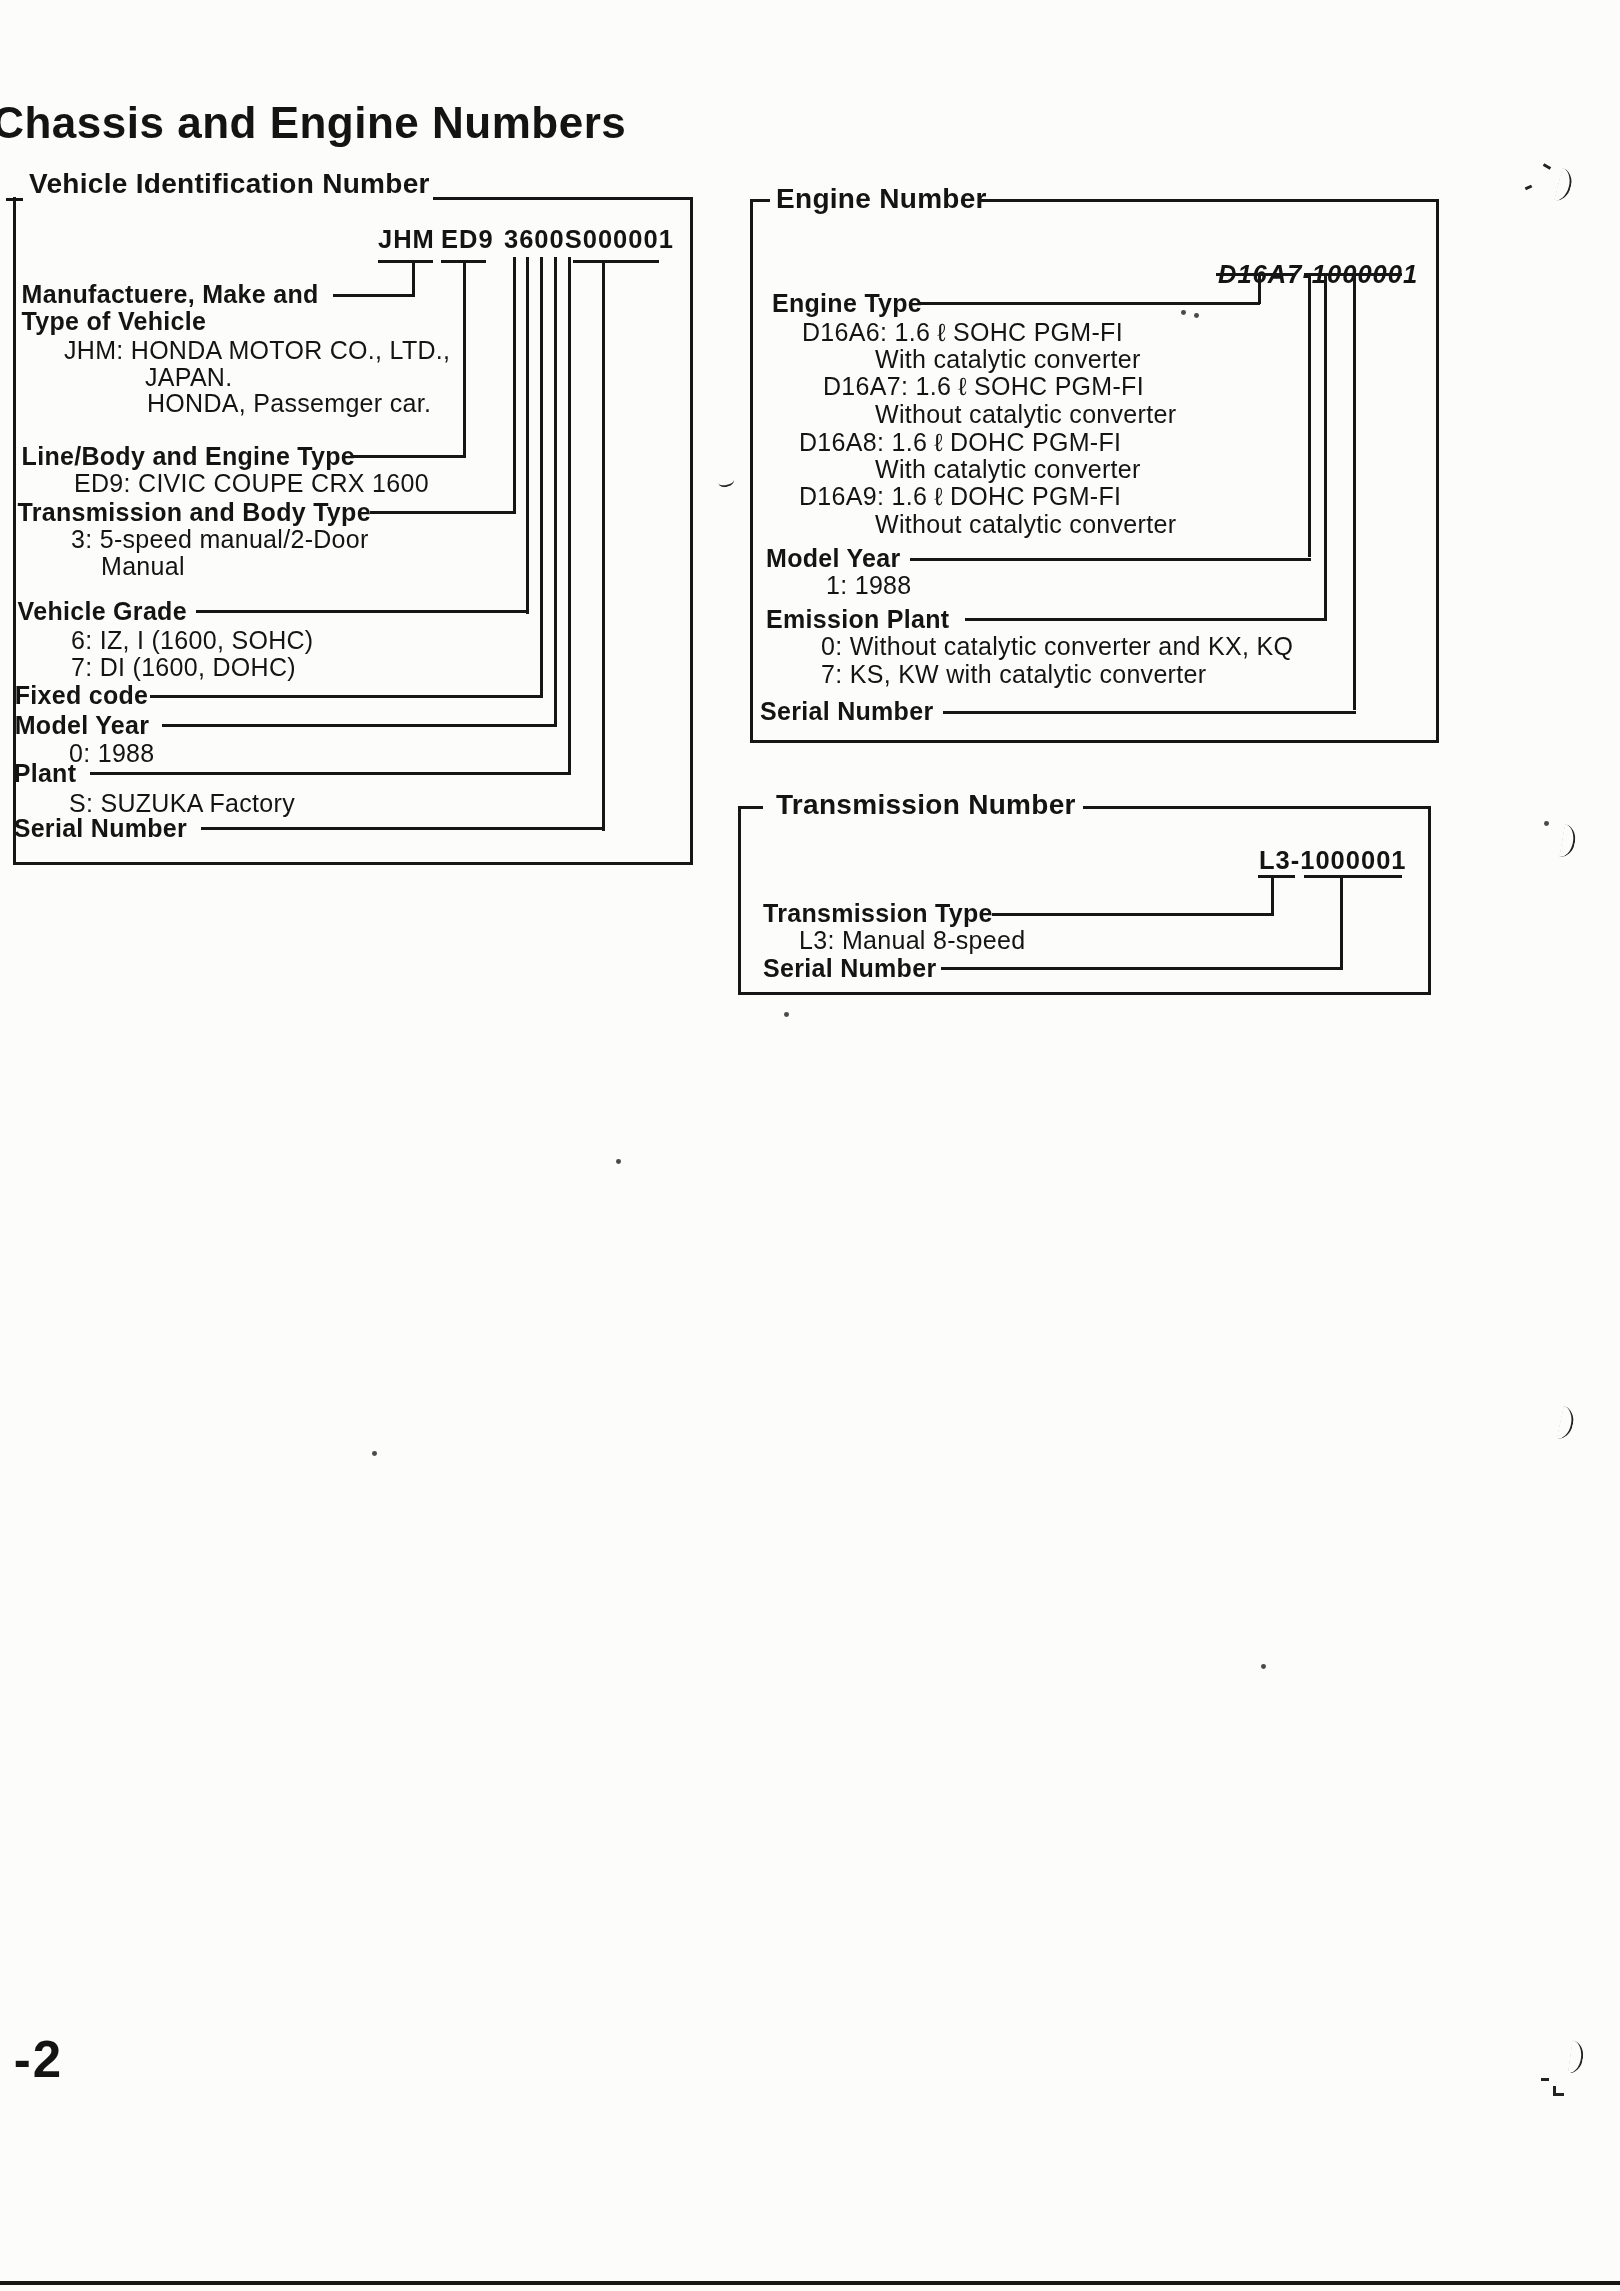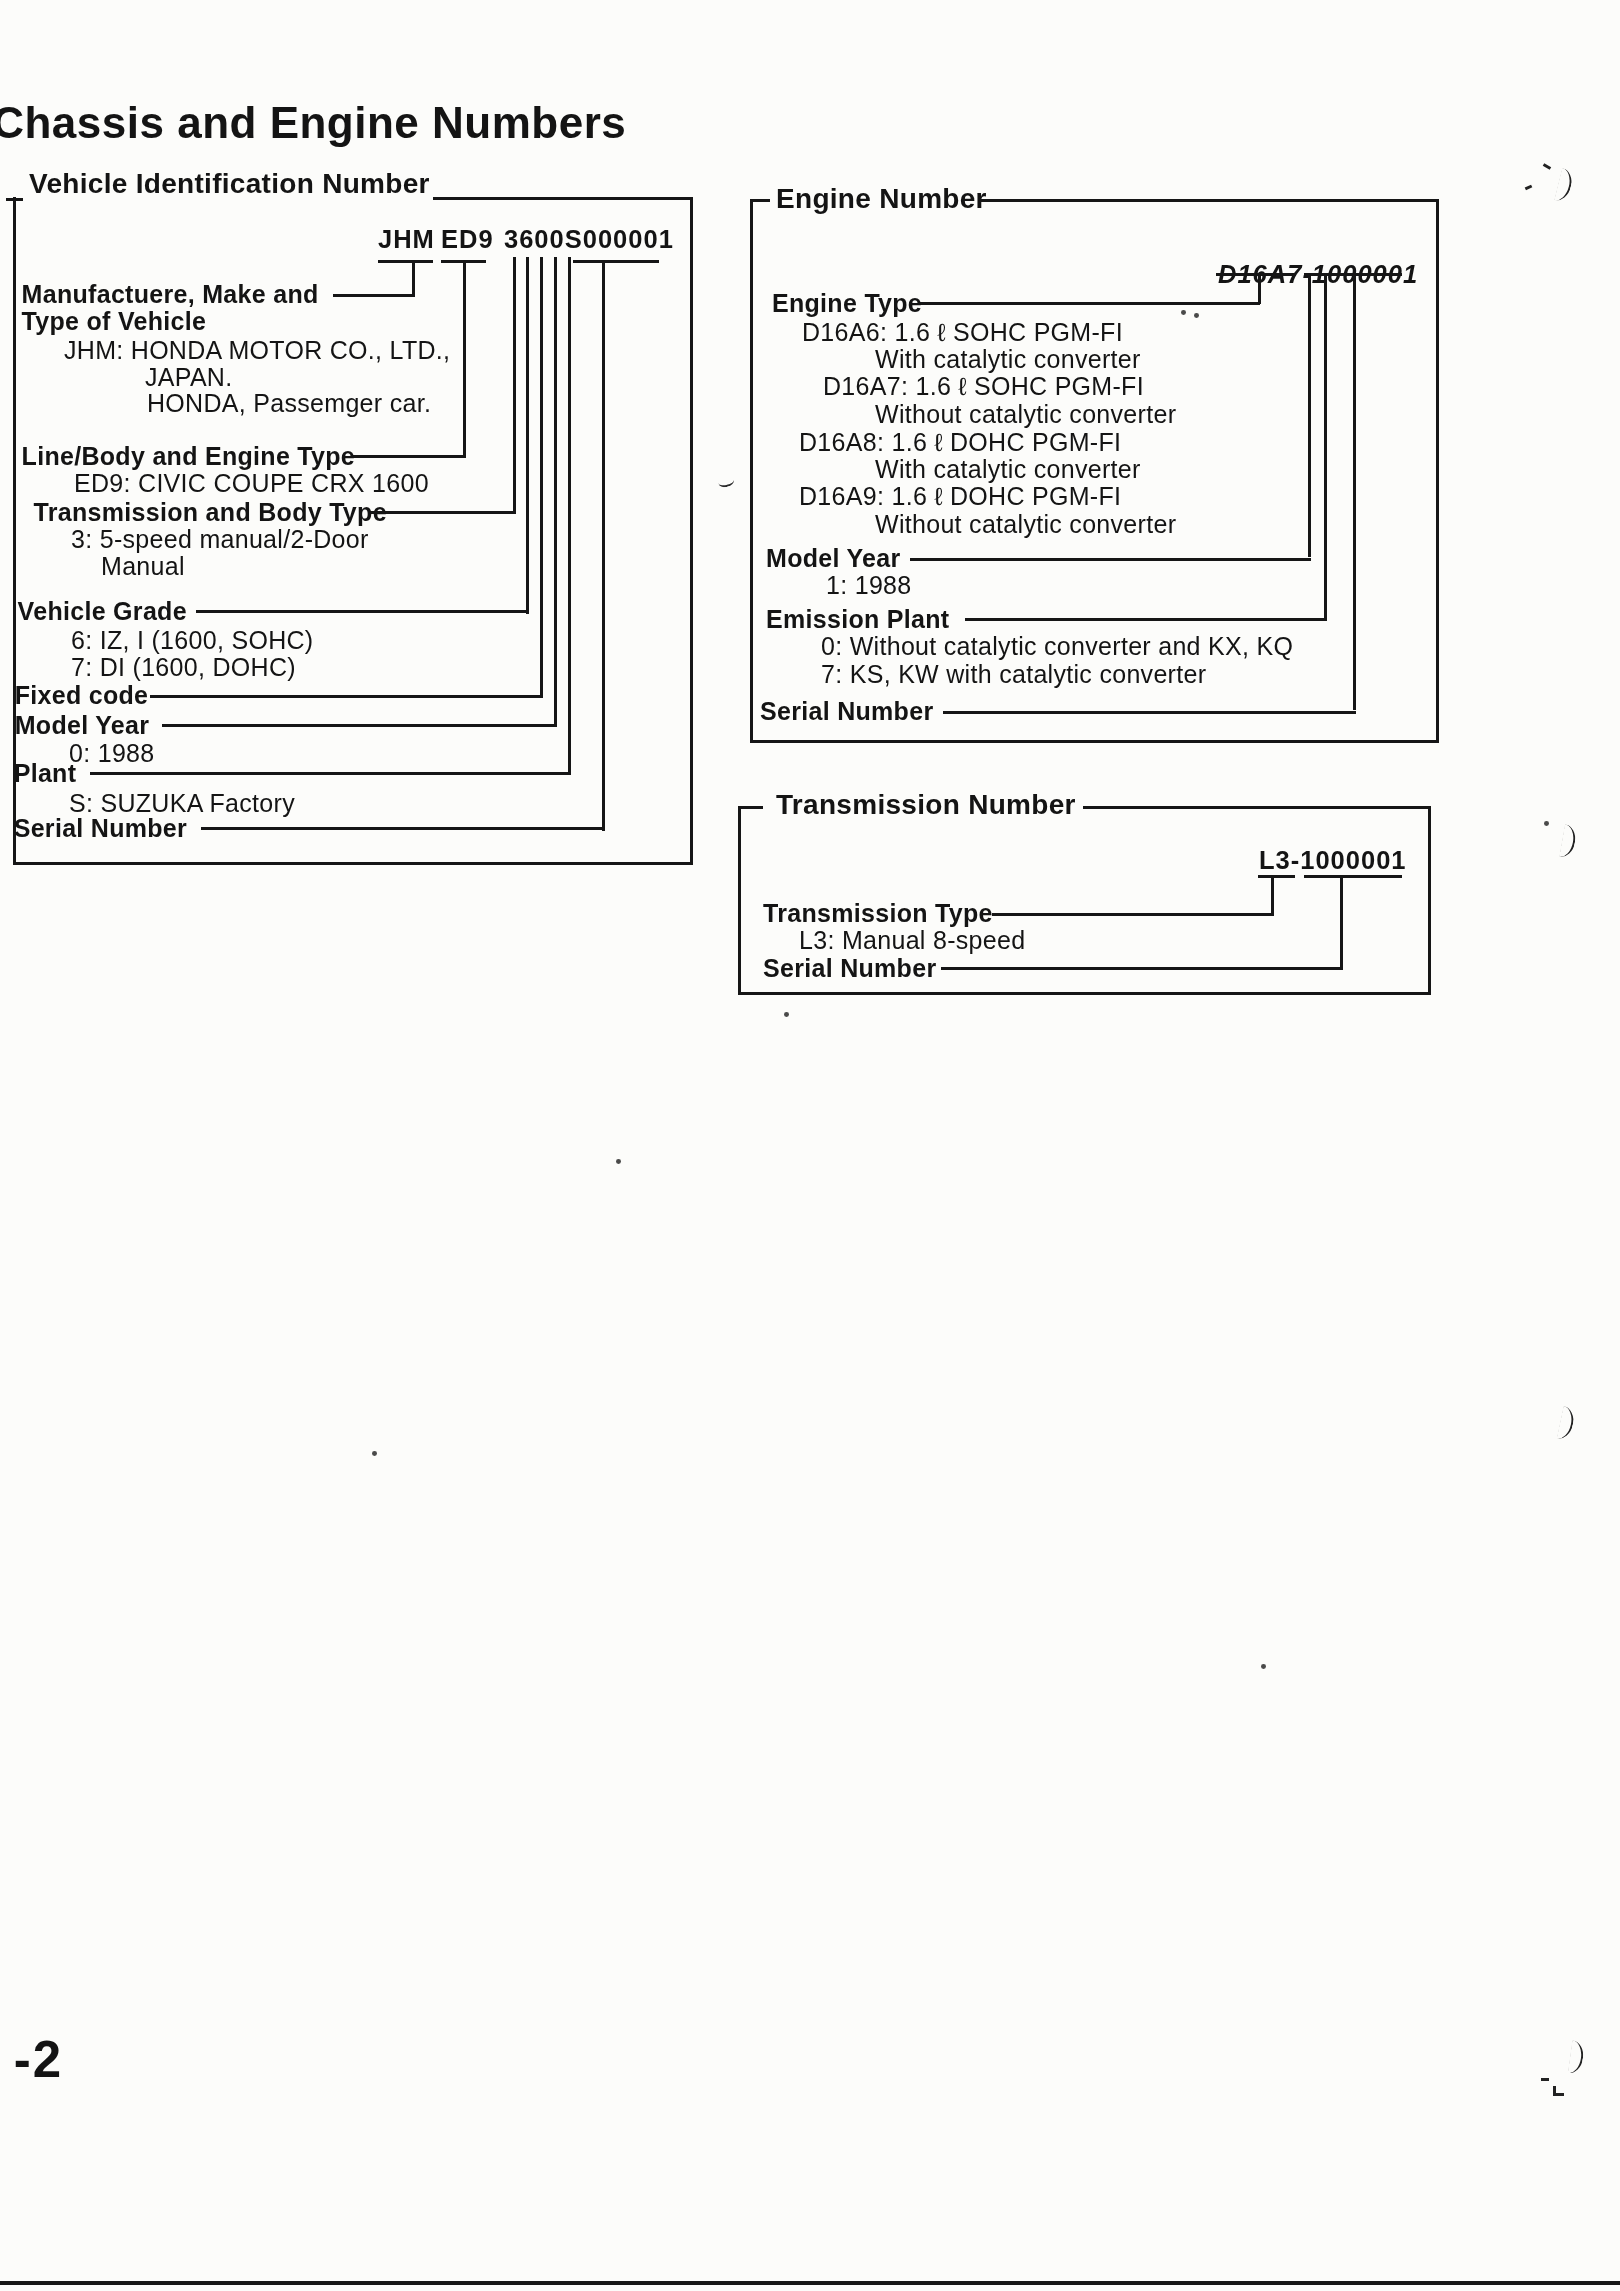--- a/index.html
+++ b/index.html
@@ -65,21 +65,21 @@
   <div class="hl" style="left:90px;top:772px;width:480px;"></div>
   <div class="hl" style="left:201px;top:827px;width:404px;"></div>
 
   <div class="t b" style="left:21.6px;top:281px;">Manufactuere, Make and</div>
   <div class="t b" style="left:21.6px;top:308px;">Type of Vehicle</div>
   <div class="t" style="left:64px;top:337px;">JHM: HONDA MOTOR CO., LTD.,</div>
   <div class="t" style="left:145px;top:364px;">JAPAN.</div>
   <div class="t" style="left:147px;top:390px;">HONDA, Passemger car.</div>
   <div class="t b" style="left:21.6px;top:443px;">Line/Body and Engine Type</div>
   <div class="t" style="left:74px;top:470px;">ED9: CIVIC COUPE CRX 1600</div>
-  <div class="t b" style="left:17.6px;top:499px;margin-left:16px;">Transmission and Body Type</div>
+  <div class="t b" style="left:17.6px;top:499px;">Transmission and Body Type</div>
   <div class="t" style="left:71px;top:526px;">3: 5-speed manual/2-Door</div>
   <div class="t" style="left:101px;top:553px;">Manual</div>
   <div class="t b" style="left:17.6px;top:598px;">Vehicle Grade</div>
   <div class="t" style="left:71px;top:627px;">6: IZ, I (1600, SOHC)</div>
   <div class="t" style="left:71px;top:654px;">7: DI (1600, DOHC)</div>
   <div class="t b" style="left:14.7px;top:682px;">Fixed code</div>
   <div class="t b" style="left:14.7px;top:712px;">Model Year</div>
   <div class="t" style="left:69px;top:740px;">0: 1988</div>
   <div class="t b" style="left:13.7px;top:760px;">Plant</div>
   <div class="t" style="left:69px;top:790px;">S: SUZUKA Factory</div>

